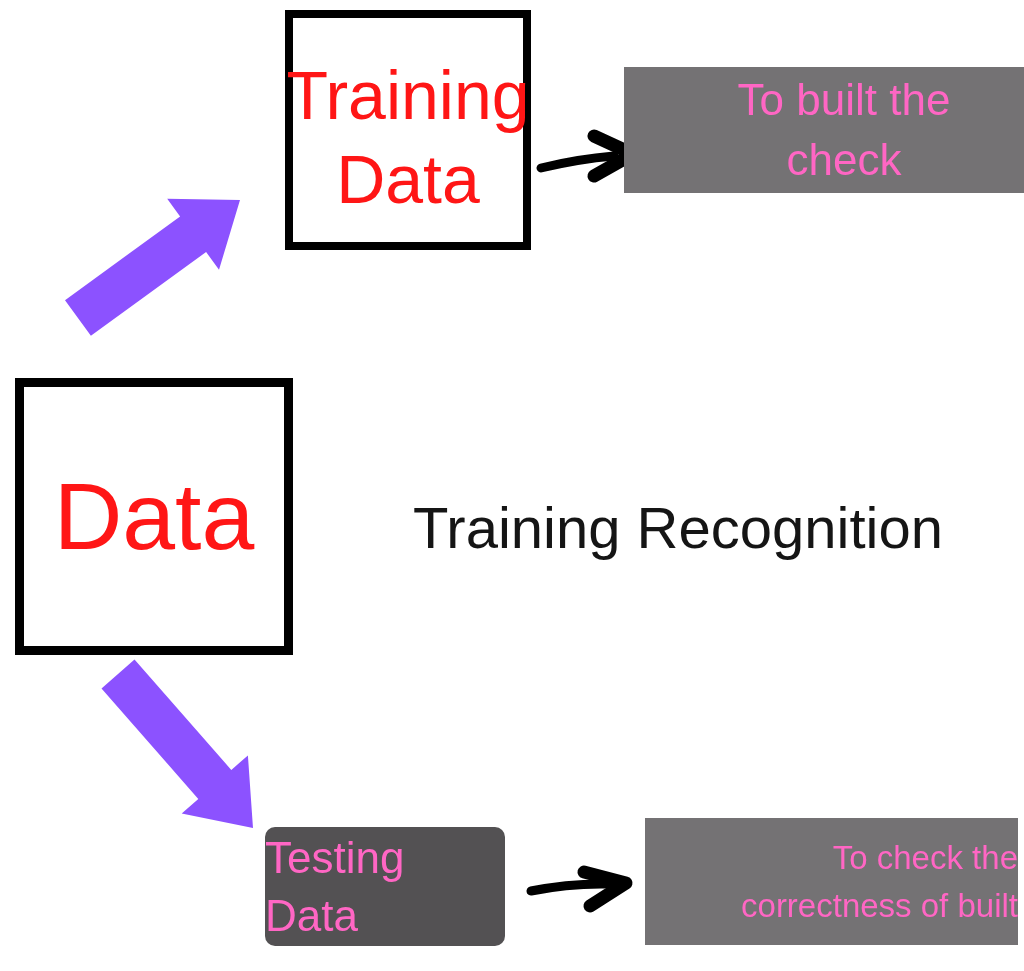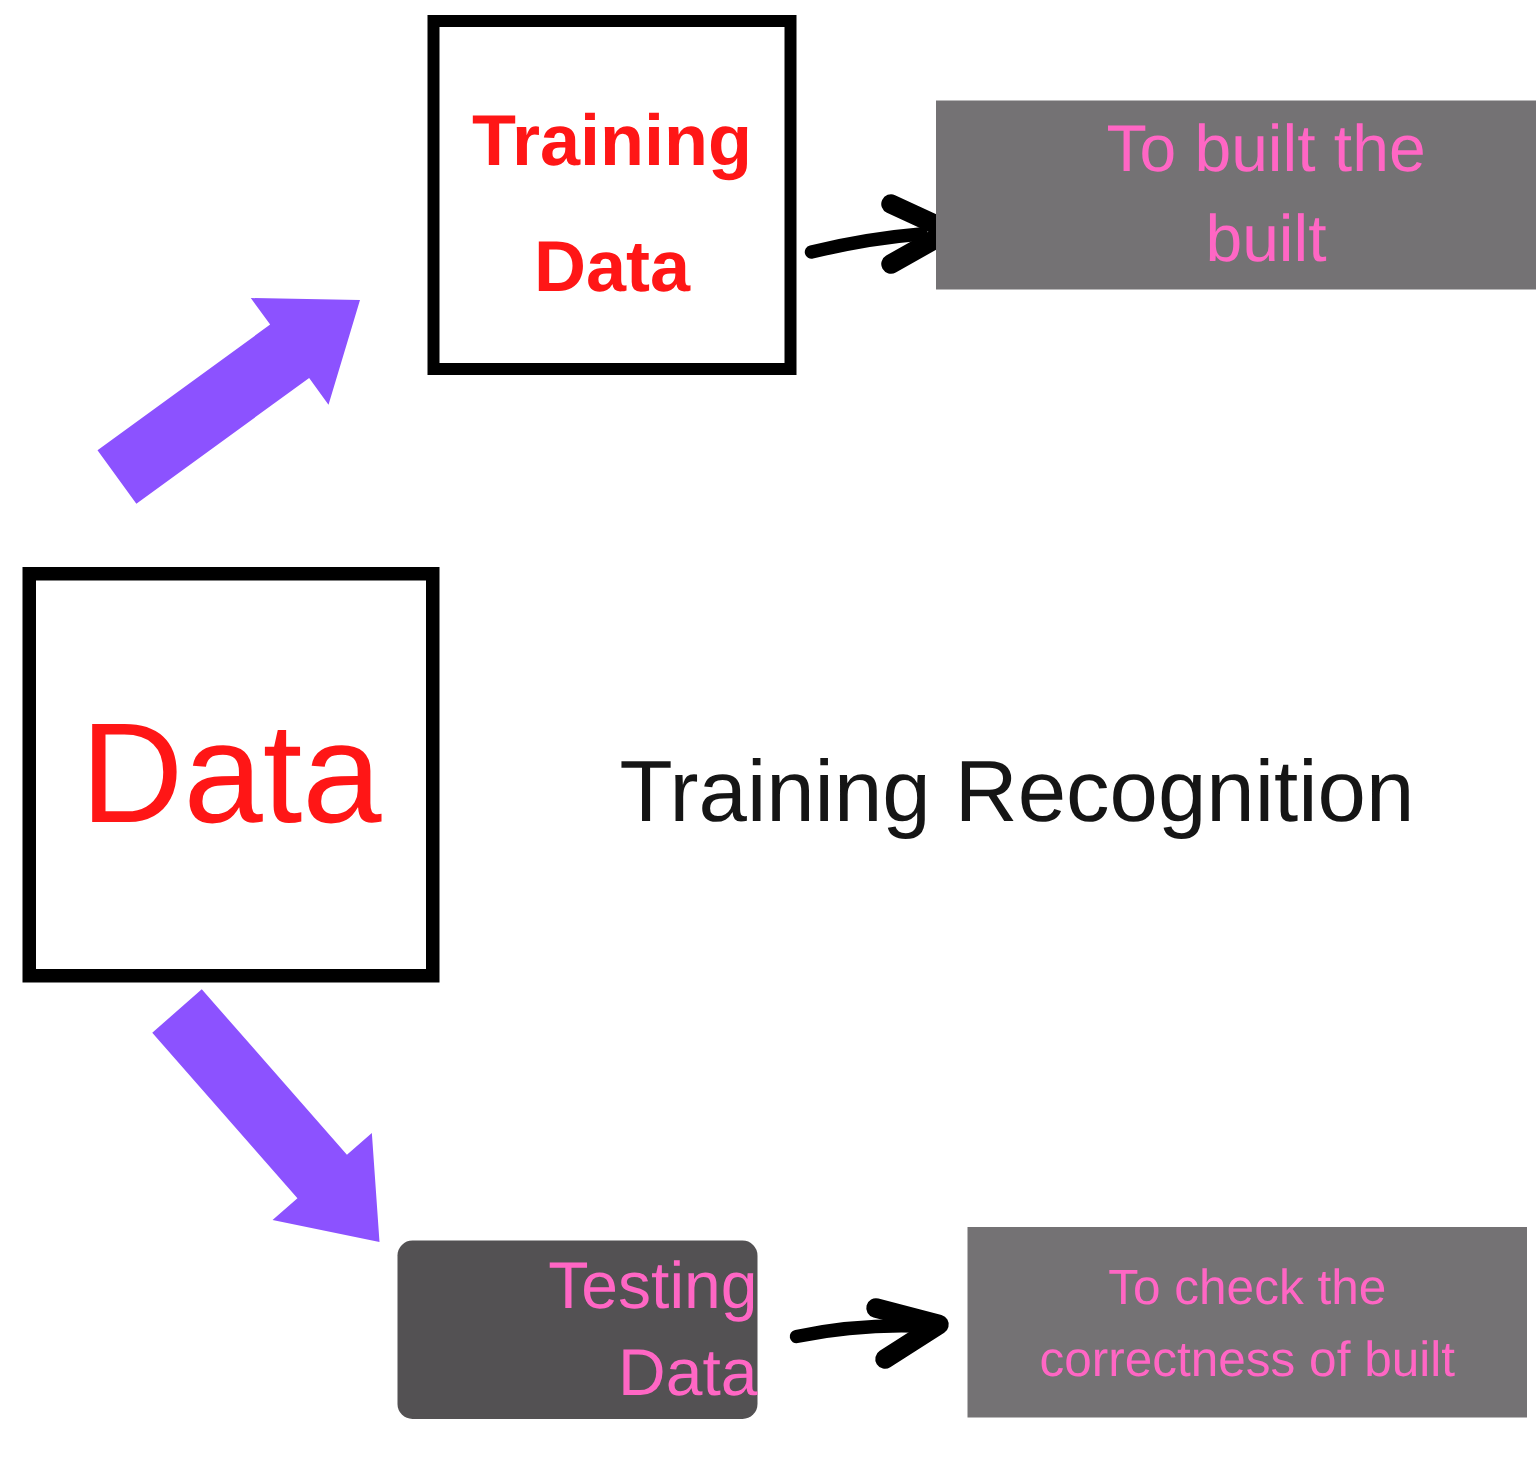--- a/index.html
+++ b/index.html
@@ -39,23 +39,23 @@
     justify-content: center;
     text-align: center;
   }
   .training-box {
     left: 285px; top: 10px;
     width: 246px; height: 240px;
     padding-top: 14px;
   }
   .training-box .line {
     color: var(--red-text, #FF1616);
-    font-size: 48px;
+    font-size: 68px;
     line-height: 84px;
-    font-weight: 700;
+    font-weight: 400;
     white-space: nowrap;
   }
   .data-box {
     left: 15px; top: 378px;
     width: 278px; height: 277px;
     border-width: 9px;
   }
   .data-box .line {
     color: var(--red-text, #FF1616);
     font-size: 95px;
@@ -79,39 +79,39 @@
   }
   .note-top .line {
     color: var(--pink-text, #FF66C4);
     font-size: 44px;
     line-height: 60px;
     font-weight: 500;
     white-space: nowrap;
   }
   .note-bottom {
     left: 645px; top: 818px;
-    width: 373px; height: 127px;
+    width: 373px; height: 127px; align-items: flex-end;
   }
   .note-bottom .line {
     color: var(--pink-text, #FF66C4);
     font-size: 33px;
     line-height: 48px;
     font-weight: 500;
     white-space: nowrap;
   }
   .testing-box {
     position: absolute;
     left: 265px; top: 827px;
     width: 240px; height: 119px;
     box-sizing: border-box;
     background: var(--dark-gray-box, #535153);
     border-radius: 10px;
     display: flex;
     flex-direction: column;
-    align-items: flex-end;
+    align-items: flex-start;
     justify-content: center;
     text-align: center;
   }
   .testing-box .line {
     color: var(--pink-text, #FF66C4);
     font-size: 44px;
     line-height: 58px;
     font-weight: 500;
     white-space: nowrap;
   }
@@ -153,21 +153,21 @@
     </g>
   </svg>
 
   <div class="box training-box">
     <span class="line">Training</span>
     <span class="line">Data</span>
   </div>
 
   <div class="gray-note note-top">
     <span class="line">To built the</span>
-    <span class="line">built</span>
+    <span class="line">check</span>
   </div>
 
   <div class="box data-box">
     <span class="line">Data</span>
   </div>
 
   <div class="title">Training Recognition</div>
 
   <div class="testing-box">
     <span class="line">Testing</span>

